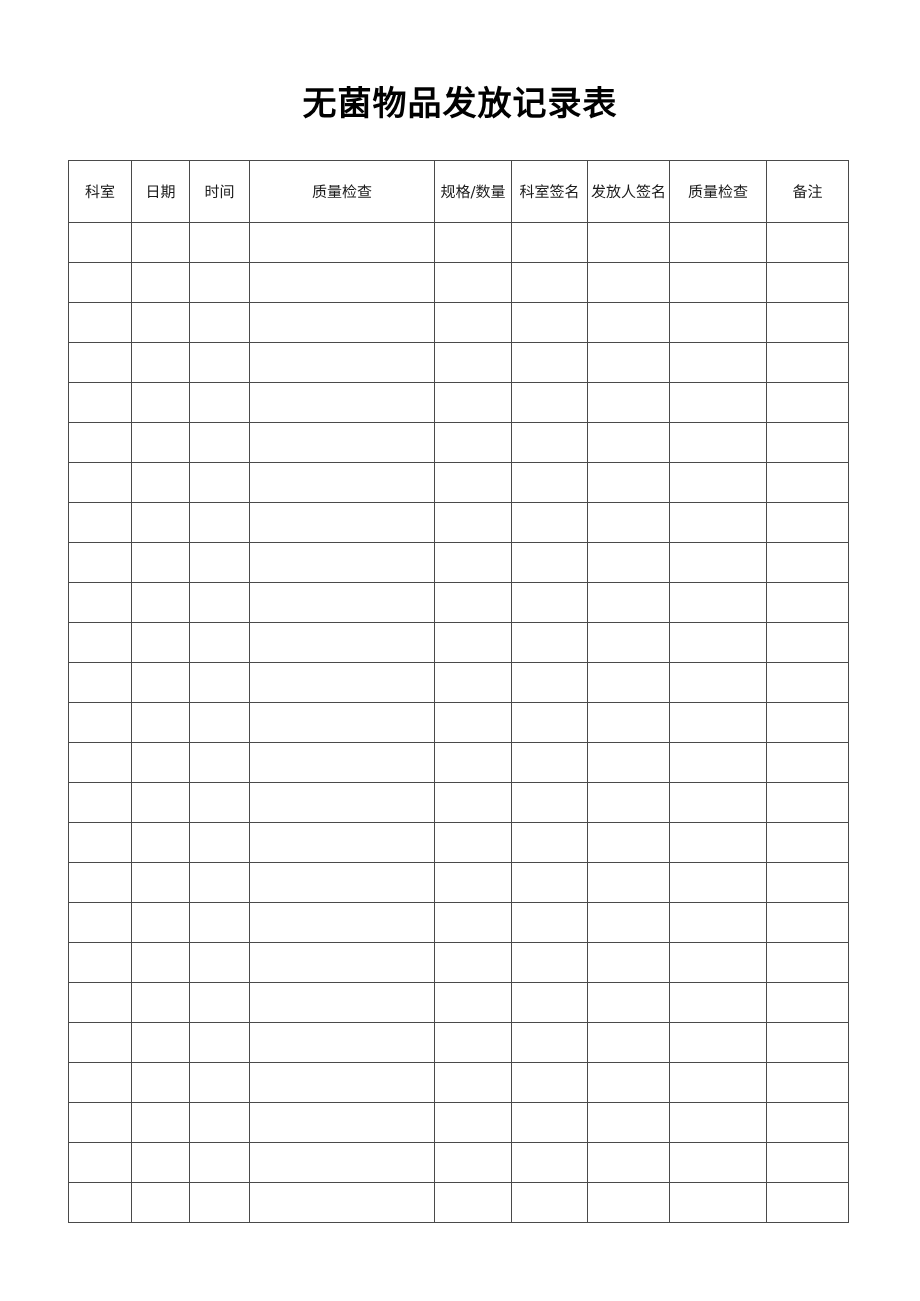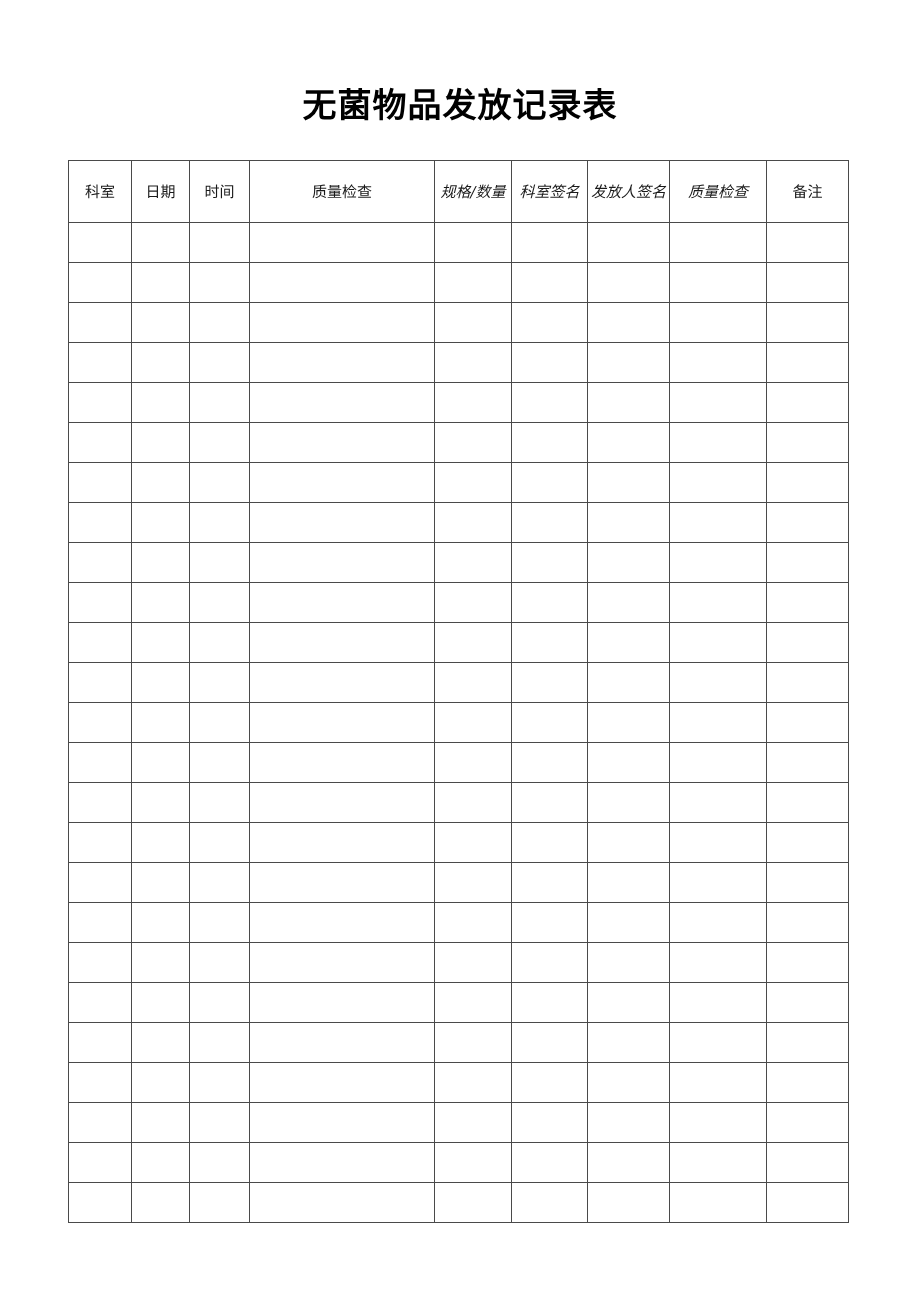--- a/index.html
+++ b/index.html
@@ -25,21 +25,21 @@
     box-sizing: border-box;
   }
 
   
   .doc-title {
     position: absolute;
     left: 0;
     top: 84px;
     width: 920px;
     text-align: center;
-    font-family: Liberation Serif, serif;
+    font-family: Liberation Mono, monospace;
     font-weight: bold;
     font-size: 34px;
     line-height: 44px;
     letter-spacing: 1px;
     color: #000000;
     white-space: nowrap;
   }
 
   
   .table-wrap {
@@ -90,21 +90,20 @@
 
   
   th .hdr {
     display: block;
     text-align: center;
   }
   th.wrap-hdr .hdr {
     text-align: justify;
     text-align-last: center;
     word-break: break-all;
-    font-style: italic;
   }
 
   table.record-table tbody td {
     height: 39px;
   }
 
   
   tbody tr:nth-child(3n+1) td { border-top-color: #5a5a5a; }
   tbody tr:nth-child(2n) td { border-top-color: #707070; }
 </style>

